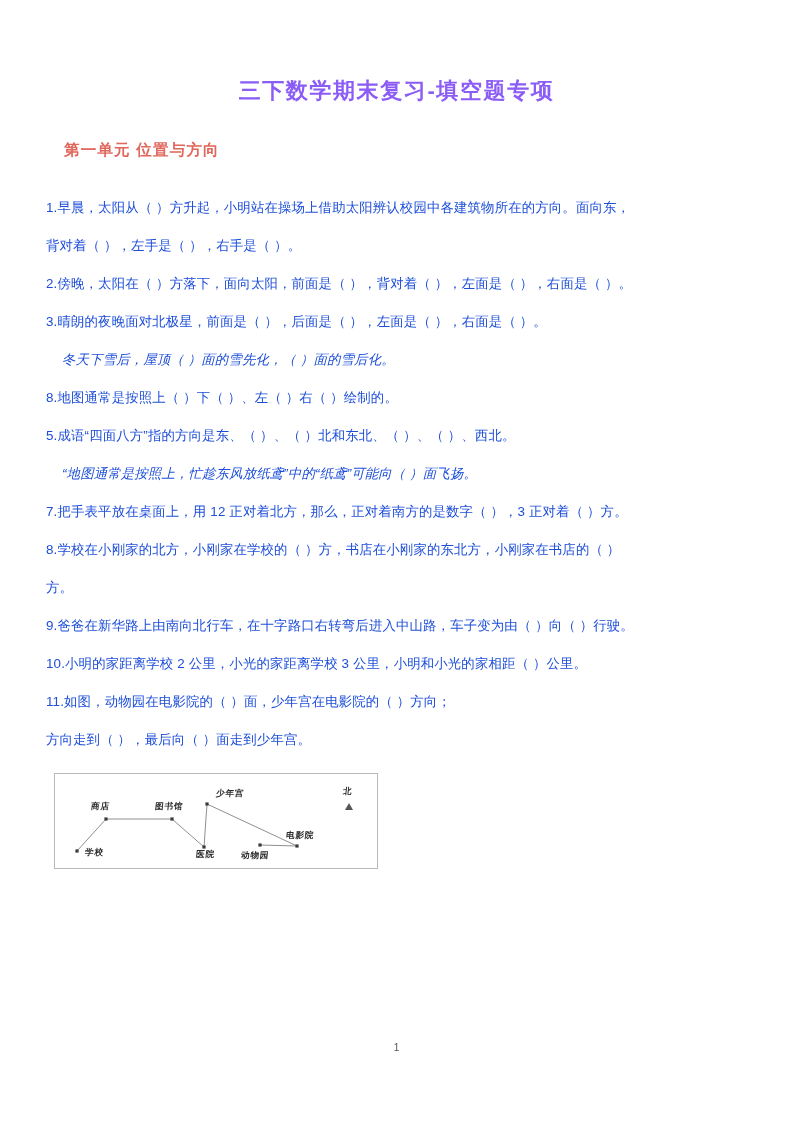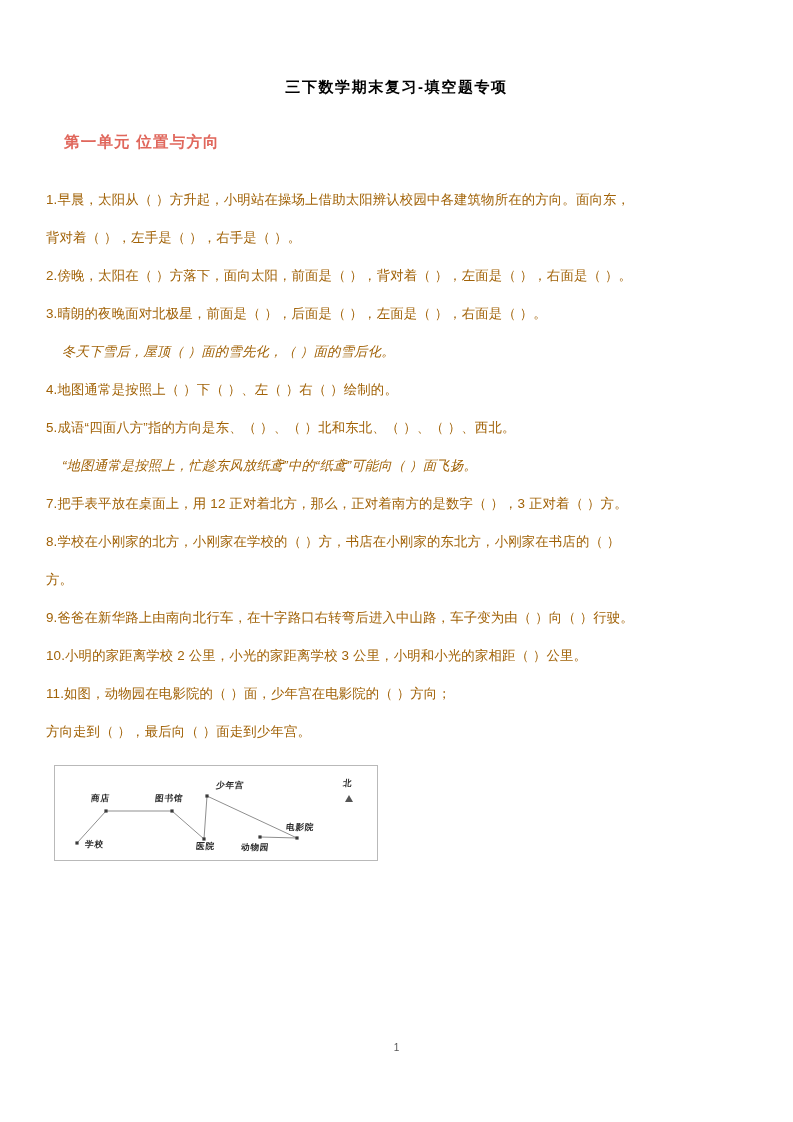--- a/index.html
+++ b/index.html
@@ -17,23 +17,23 @@
   }
   .page {
     position: relative;
     width: 793px;
     height: 1122px;
     box-sizing: border-box;
     padding: 0 36px;
   }
   .doc-title {
     text-align: center;
-    font-size: 15px;
+    font-size: 22px;
     font-weight: bold;
-    color: #000000;
+    color: #8b5cf6;
     letter-spacing: 1.6px;
     margin: 0;
     padding-top: 78px;
     line-height: 1.2;
   }
   .section-header {
     font-size: 15.5px;
     font-weight: bold;
     color: #e0675c;
     letter-spacing: 1.2px;
@@ -41,21 +41,21 @@
     padding-top: 25px;
     padding-left: 16px;
     line-height: 1.2;
   }
   .qlist {
     padding-top: 17px;
   }
   .qline {
     font-size: 13.4px;
     line-height: 38px;
-    color: #a16207;
+    color: #1d4ed8;
     letter-spacing: 0.15px;
     white-space: nowrap;
     padding-left: 10px;
   }
   .qline.indent {
     padding-left: 26px;
     font-style: italic;
   }
 
   
@@ -111,21 +111,21 @@
   <h1 class="doc-title">三下数学期末复习-填空题专项</h1>
 
   <h2 class="section-header">第一单元  位置与方向</h2>
 
   <div class="qlist">
       <div class="qline">1.早晨，太阳从（    ）方升起，小明站在操场上借助太阳辨认校园中各建筑物所在的方向。面向东，</div>
       <div class="qline">背对着（    ），左手是（    ），右手是（    ）。</div>
       <div class="qline">2.傍晚，太阳在（    ）方落下，面向太阳，前面是（    ），背对着（    ），左面是（  ），右面是（    ）。</div>
       <div class="qline">3.晴朗的夜晚面对北极星，前面是（    ），后面是（    ），左面是（    ），右面是（    ）。</div>
       <div class="qline indent">冬天下雪后，屋顶（    ）面的雪先化，（    ）面的雪后化。</div>
-      <div class="qline">4.地图通常是按照上（    ）下（    ）、左（    ）右（    ）绘制的。</div>
+      <div class="qline">8.地图通常是按照上（    ）下（    ）、左（    ）右（    ）绘制的。</div>
       <div class="qline">5.成语“四面八方”指的方向是东、（    ）、（    ）北和东北、（     ）、（     ）、西北。</div>
       <div class="qline indent">“地图通常是按照上，忙趁东风放纸鸢”中的“纸鸢”可能向（    ）面飞扬。</div>
       <div class="qline">7.把手表平放在桌面上，用 12 正对着北方，那么，正对着南方的是数字（  ），3 正对着（    ）方。</div>
       <div class="qline">8.学校在小刚家的北方，小刚家在学校的（   ）方，书店在小刚家的东北方，小刚家在书店的（   ）</div>
       <div class="qline">方。</div>
       <div class="qline">9.爸爸在新华路上由南向北行车，在十字路口右转弯后进入中山路，车子变为由（  ）向（  ）行驶。</div>
       <div class="qline">10.小明的家距离学校 2 公里，小光的家距离学校 3 公里，小明和小光的家相距（      ）公里。</div>
       <div class="qline">11.如图，动物园在电影院的（    ）面，少年宫在电影院的（     ）方向；</div>
       <div class="qline">方向走到（    ），最后向（    ）面走到少年宫。</div>
     </div>

